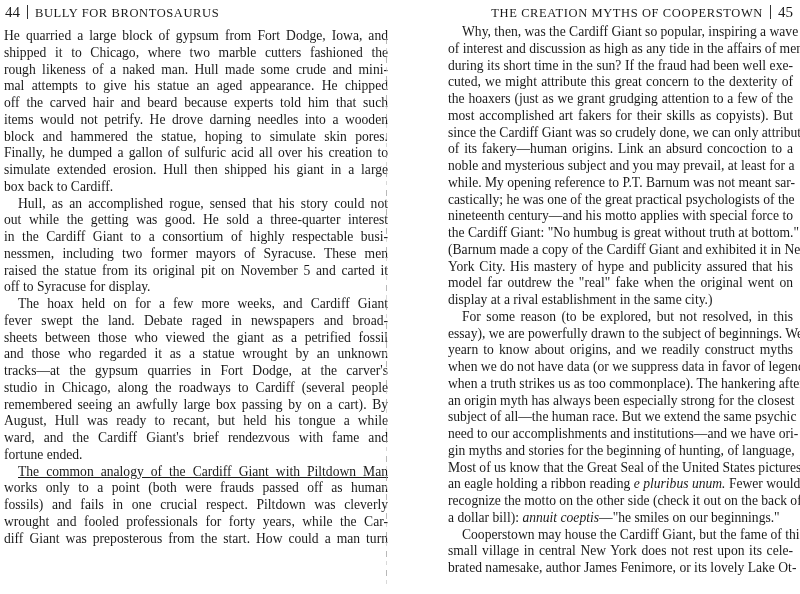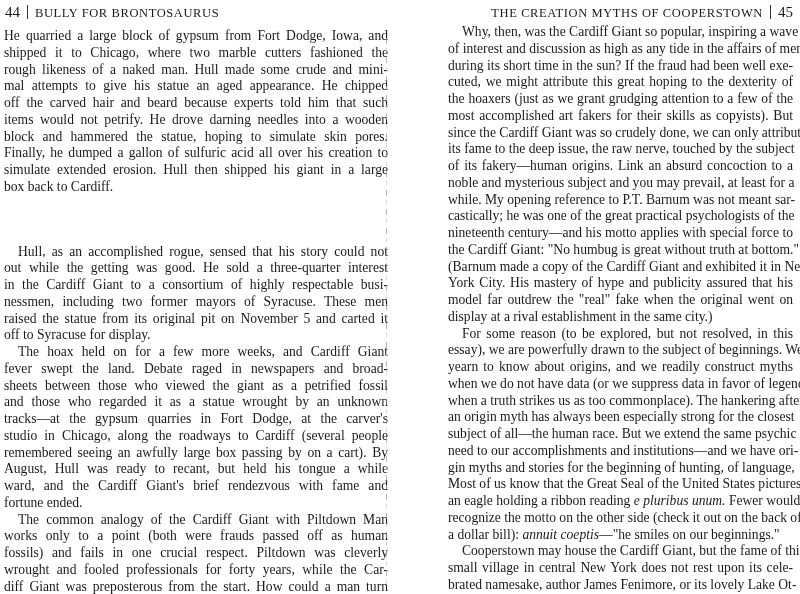--- a/index.html
+++ b/index.html
@@ -38,64 +38,63 @@
         <span class="line">rough likeness of a naked man. Hull made some crude and mini-</span>
         <span class="line">mal attempts to give his statue an aged appearance. He chipped</span>
         <span class="line">off the carved hair and beard because experts told him that such</span>
         <span class="line">items would not petrify. He drove darning needles into a wooden</span>
         <span class="line">block and hammered the statue, hoping to simulate skin pores.</span>
         <span class="line">Finally, he dumped a gallon of sulfuric acid all over his creation to</span>
         <span class="line">simulate extended erosion. Hull then shipped his giant in a large</span>
         <span class="line last">box back to Cardiff.</span>
       </p>
       <p>
-        <span class="line" style="padding-left: 14px; margin-top: 48px;">Hull, as an accomplished rogue, sensed that his story could not</span>
+        <span class="line" style="padding-left: 14px;">Hull, as an accomplished rogue, sensed that his story could not</span>
         <span class="line">out while the getting was good. He sold a three-quarter interest</span>
         <span class="line">in the Cardiff Giant to a consortium of highly respectable busi-</span>
         <span class="line">nessmen, including two former mayors of Syracuse. These men</span>
         <span class="line">raised the statue from its original pit on November 5 and carted it</span>
         <span class="line last">off to Syracuse for display.</span>
       </p>
       <p>
         <span class="line" style="padding-left: 14px;">The hoax held on for a few more weeks, and Cardiff Giant</span>
         <span class="line">fever swept the land. Debate raged in newspapers and broad-</span>
         <span class="line">sheets between those who viewed the giant as a petrified fossil</span>
         <span class="line">and those who regarded it as a statue wrought by an unknown</span>
         <span class="line">tracks—at the gypsum quarries in Fort Dodge, at the carver's</span>
         <span class="line">studio in Chicago, along the roadways to Cardiff (several people</span>
         <span class="line">remembered seeing an awfully large box passing by on a cart). By</span>
         <span class="line">August, Hull was ready to recant, but held his tongue a while</span>
         <span class="line">ward, and the Cardiff Giant's brief rendezvous with fame and</span>
         <span class="line last">fortune ended.</span>
       </p>
       <p>
-        <span class="line" style="padding-left: 14px;">The common analogy of the Cardiff Giant with Piltdown Man</span>
+        <span class="line" style="padding-left: 14px; text-decoration: underline;">The common analogy of the Cardiff Giant with Piltdown Man</span>
         <span class="line">works only to a point (both were frauds passed off as human</span>
         <span class="line">fossils) and fails in one crucial respect. Piltdown was cleverly</span>
         <span class="line">wrought and fooled professionals for forty years, while the Car-</span>
         <span class="line">diff Giant was preposterous from the start. How could a man turn</span>
       </p>
     </div>
   <div class="gutter"></div>
 </div>
 
 <div class="page right">
   <div class="running-head">
     <span class="rh-title">THE CREATION MYTHS OF COOPERSTOWN</span><span class="rh-bar"></span><span class="folio">45</span>
   </div>
   <div class="text" id="right-text">
       <p>
         <span class="line" style="padding-left: 14px;">Why, then, was the Cardiff Giant so popular, inspiring a wave</span>
         <span class="line">of interest and discussion as high as any tide in the affairs of men</span>
         <span class="line">during its short time in the sun? If the fraud had been well exe-</span>
-        <span class="line">cuted, we might attribute this great hoping to the dexterity of</span>
+        <span class="line">cuted, we might attribute this great concern to the dexterity of</span>
         <span class="line">the hoaxers (just as we grant grudging attention to a few of the</span>
         <span class="line">most accomplished art fakers for their skills as copyists). But</span>
         <span class="line">since the Cardiff Giant was so crudely done, we can only attribute</span>
-        <span class="line">its fame to the deep issue, the raw nerve, touched by the subject</span>
         <span class="line">of its fakery—human origins. Link an absurd concoction to a</span>
         <span class="line">noble and mysterious subject and you may prevail, at least for a</span>
         <span class="line">while. My opening reference to P.T. Barnum was not meant sar-</span>
         <span class="line">castically; he was one of the great practical psychologists of the</span>
         <span class="line">nineteenth century—and his motto applies with special force to</span>
         <span class="line">the Cardiff Giant: "No humbug is great without truth at bottom."</span>
         <span class="line">(Barnum made a copy of the Cardiff Giant and exhibited it in New</span>
         <span class="line">York City. His mastery of hype and publicity assured that his</span>
         <span class="line">model far outdrew the "real" fake when the original went on</span>
         <span class="line last">display at a rival establishment in the same city.)</span>

